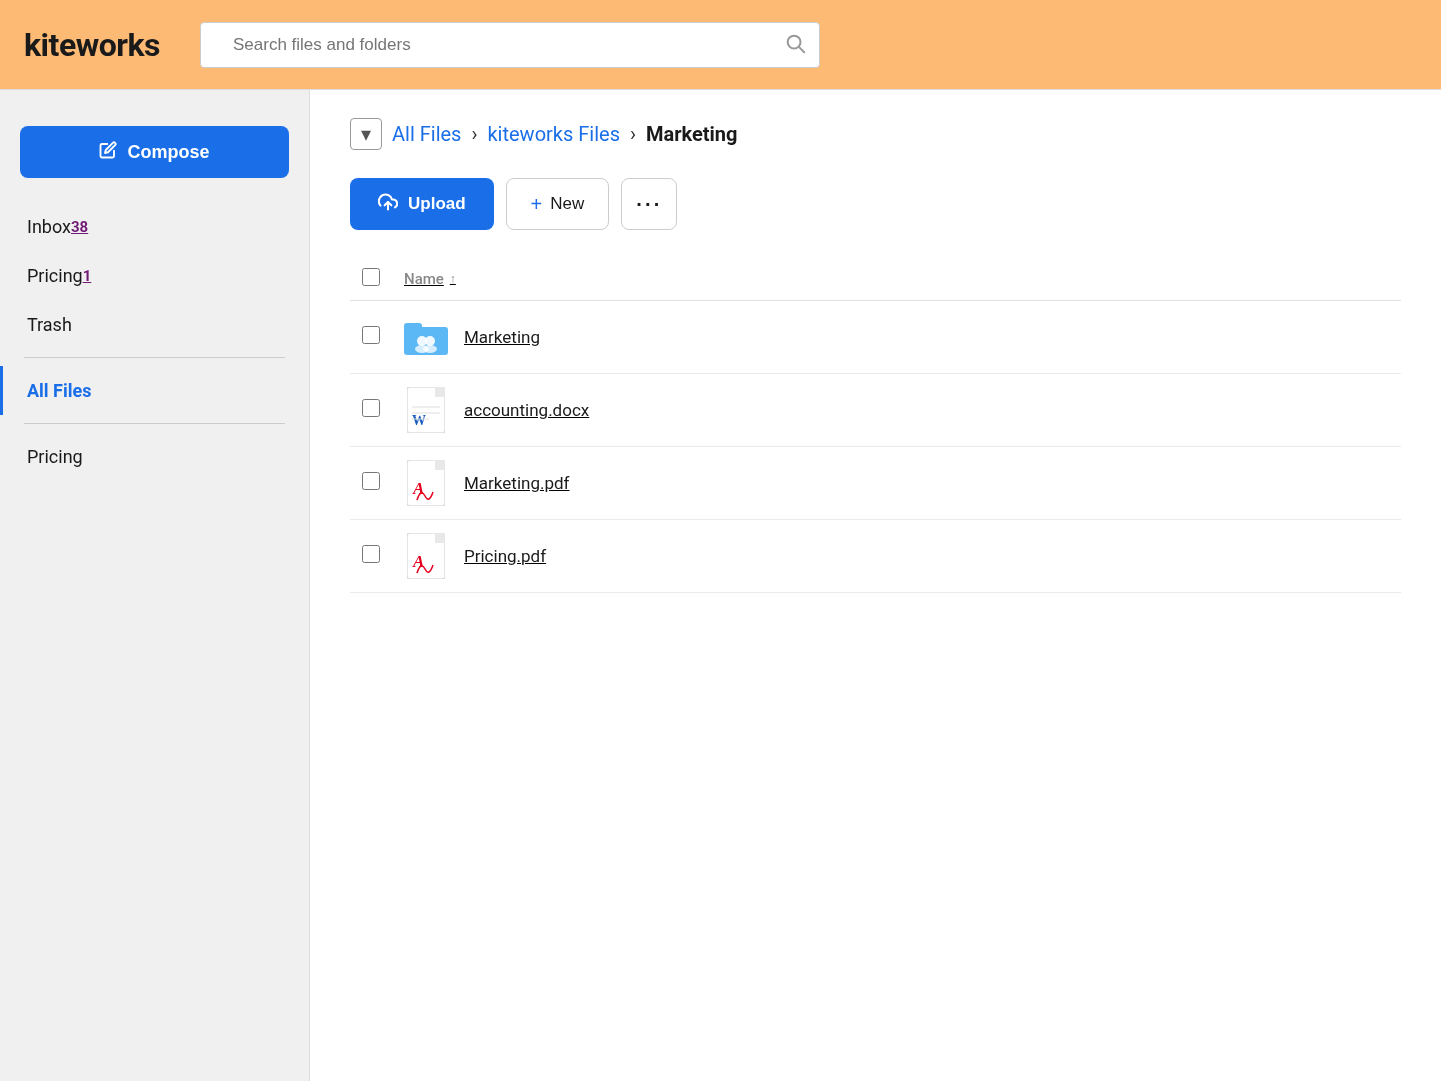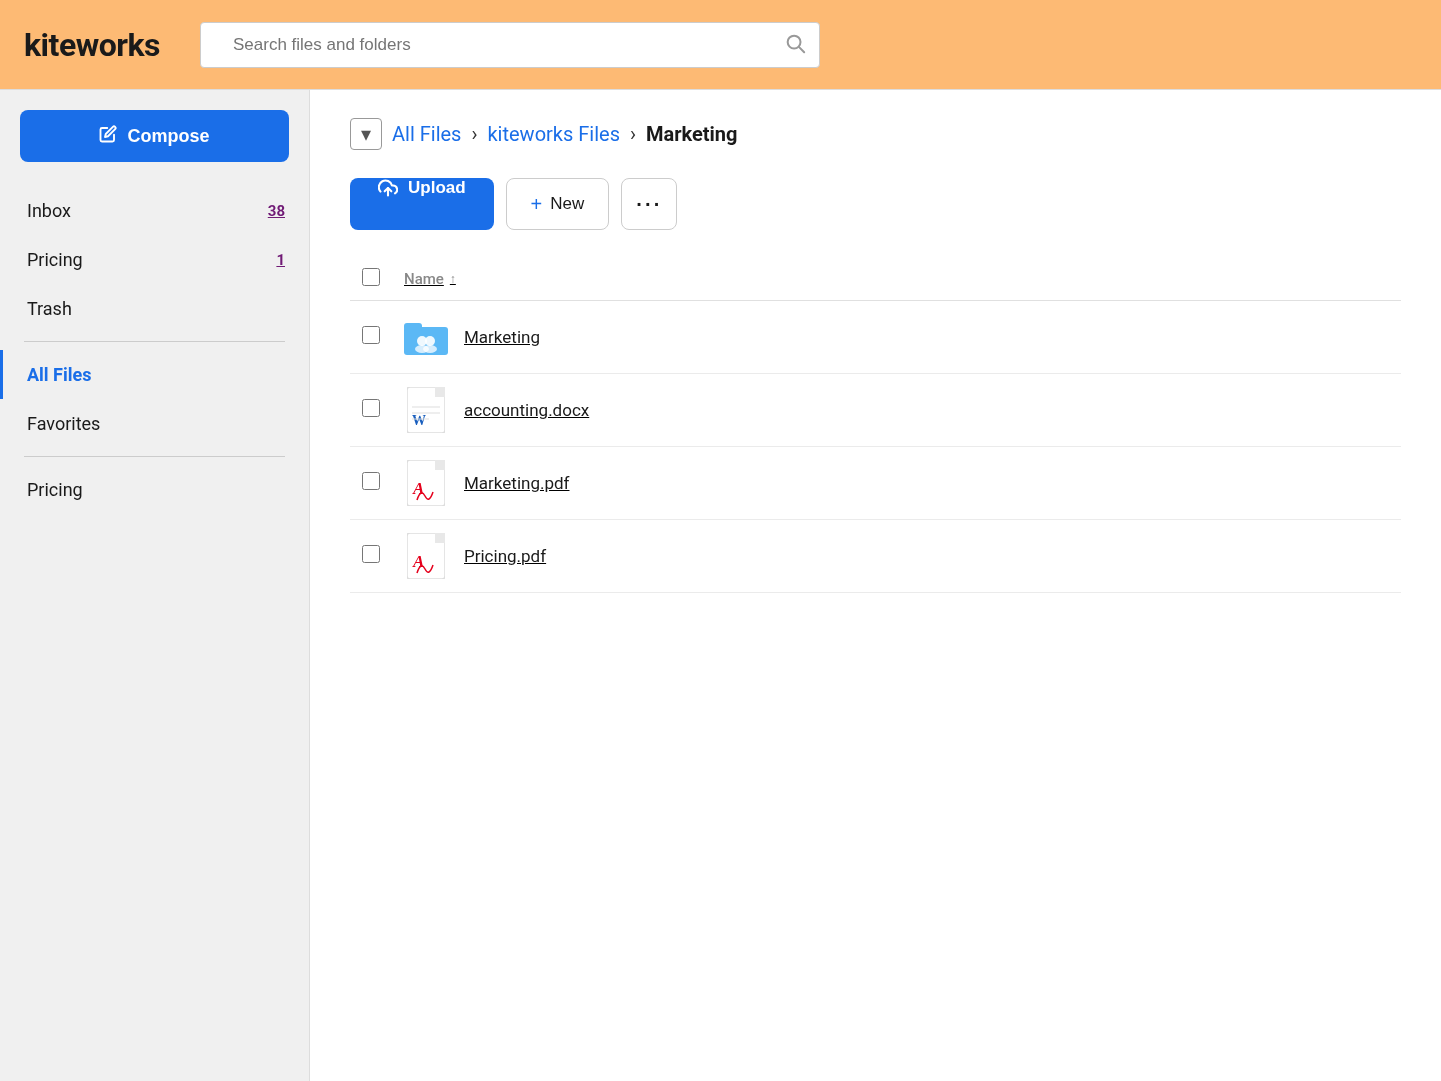--- a/index.html
+++ b/index.html
@@ -62,21 +62,21 @@
 
     
     .sidebar {
       width: 310px;
       background: #f0f0f0;
       padding: 20px 0;
       flex-shrink: 0;
       border-right: 1px solid #ddd;
     }
     .compose-btn {
-      margin: 0 20px 24px 20px;
+      margin: 16px 20px 24px 20px;
       background: #1a6ee8;
       color: white;
       border: none;
       border-radius: 8px;
       height: 52px;
       font-size: 18px;
       font-weight: 600;
       cursor: pointer;
       display: flex;
       align-items: center;
@@ -87,21 +87,20 @@
     .compose-btn .pencil-icon {
       font-size: 16px;
     }
     .sidebar-nav {
       display: flex;
       flex-direction: column;
     }
     .sidebar-item {
       display: flex;
       align-items: center;
-      justify-content: space-between;
       padding: 14px 24px;
       font-size: 18px;
       color: #1a1a1a;
       cursor: pointer;
       border-left: 3px solid transparent;
     }
     .sidebar-item.active {
       color: #1a6ee8;
       font-weight: 700;
       border-left: 3px solid #1a6ee8;
@@ -168,20 +167,21 @@
       background: #1a6ee8;
       color: white;
       border: none;
       border-radius: 8px;
       height: 52px;
       padding: 0 28px;
       font-size: 17px;
       font-weight: 600;
       cursor: pointer;
       display: flex;
+      align-items: center;
       gap: 10px;
     }
     .btn-new {
       background: white;
       color: #1a1a1a;
       border: 1.5px solid #ccc;
       border-radius: 8px;
       height: 52px;
       padding: 0 24px;
       font-size: 17px;
@@ -302,23 +302,20 @@
 
       <div class="sidebar-item">
         <span>Trash</span>
       </div>
       <div class="sidebar-divider"></div>
 
       <div class="sidebar-item active">
         <span>All Files</span>
       </div>
 
-      <div class="sidebar-item">
-        <span>Favorites</span>
-      </div>
       <div class="sidebar-divider"></div>
 
       <div class="sidebar-item">
         <span>Pricing</span>
       </div>
     </nav>
   </div>
 
   <div class="content">
 

